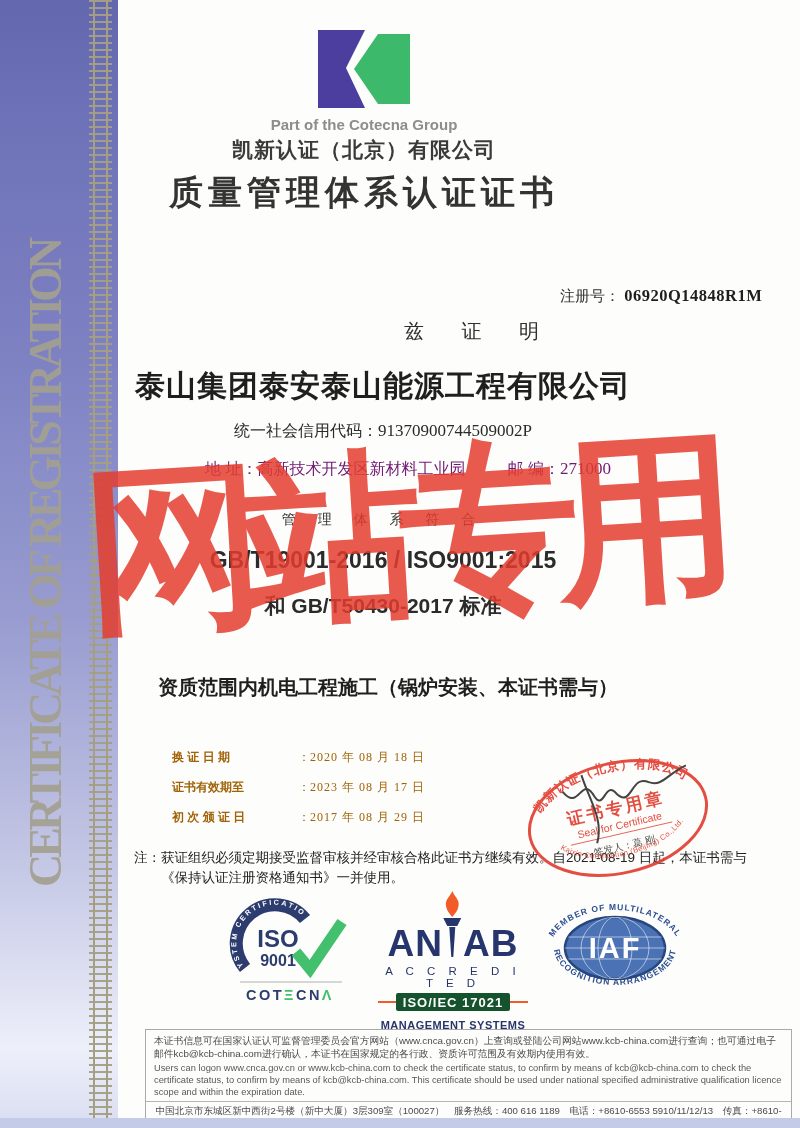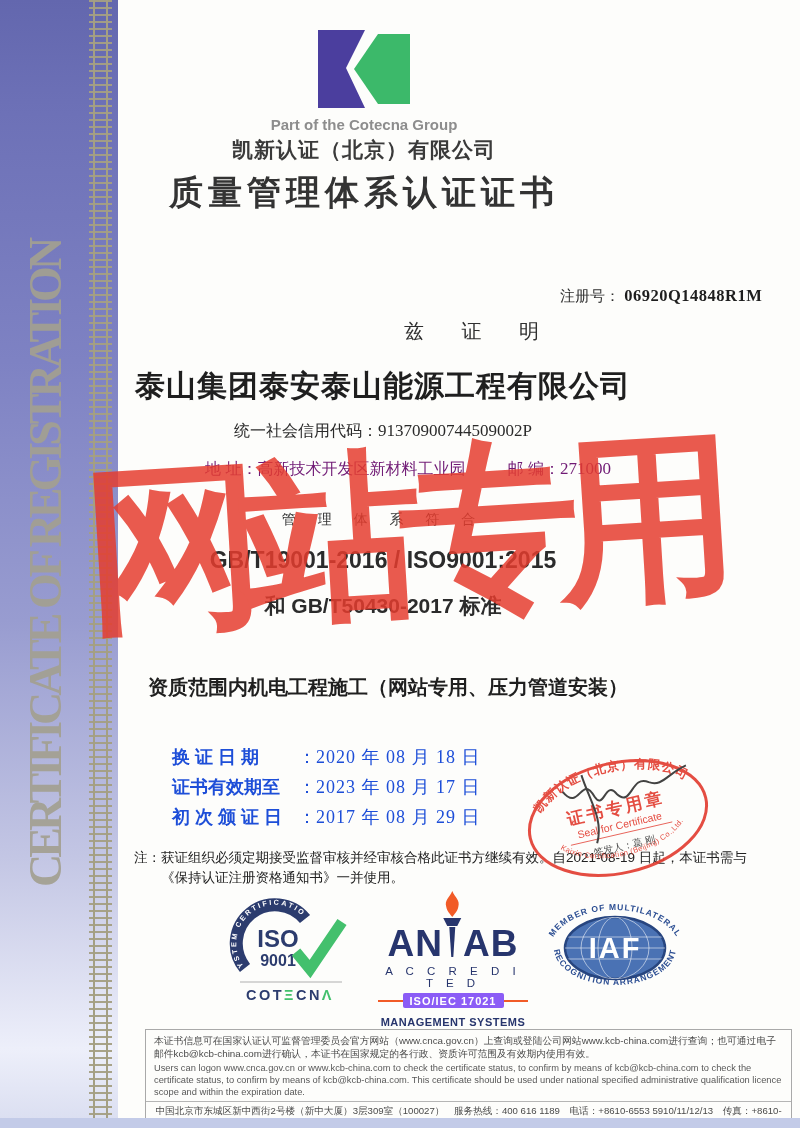--- a/index.html
+++ b/index.html
@@ -30,39 +30,39 @@
   .credit{left:118px;top:421px;width:530px;text-align:center;font-size:16px;color:#2a2a2a;}
   .credit .num{font-family:"Liberation Serif",serif;font-size:17px;}
   .addr{left:205px;top:459px;font-size:16px;color:#701a75;white-space:nowrap;}
   .addr .num{font-family:"Liberation Serif",serif;font-size:17px;}
   .addr .post{margin-left:42px;}
   .conform{left:118px;top:511px;width:530px;text-align:center;font-size:14px;color:#333;letter-spacing:9px;}
   .std1{left:118px;top:547px;width:530px;text-align:center;font-size:23px;font-weight:bold;color:#2b2b2b;}
   .std2{left:118px;top:592px;width:530px;text-align:center;font-size:21px;font-weight:bold;color:#2b2b2b;}
   .scope-lab{left:118px;top:633px;width:530px;text-align:center;font-size:15px;color:#333;letter-spacing:9px;}
   .scope{left:118px;top:674px;width:540px;text-align:center;font-size:20px;font-weight:bold;color:#1f1f1f;}
-  .dates{left:172px;top:742px;font-size:18px;color:#1d4ed8;}
+  .dates{left:172px;top:742px;font-size:12px;color:#a16207;}
   .dates .row{height:30px;line-height:30px;white-space:nowrap;}
   .dates .lab{display:inline-block;width:126px;font-weight:600;}
   .dates .val{font-family:"Liberation Serif",serif;letter-spacing:1px;}
   .note{left:134px;top:848px;width:634px;display:flex;font-size:13.5px;line-height:20px;color:#222;}
   .note .pre{flex:0 0 auto;}
   
   .watermark{left:84px;top:444px;font-size:180px;font-weight:bold;letter-spacing:-22px;line-height:1;
     color:#e63c2e;opacity:.84;transform:rotate(-3.5deg);white-space:nowrap;z-index:6;}
   .seal{left:520px;top:750px;z-index:5;transform:rotate(-13deg);opacity:.9;}
   
   .logo-iso{left:224px;top:894px;}
   .anab{left:378px;top:893px;width:150px;text-align:center;color:#27356d;}
   .anab-name{position:relative;font-size:37px;font-weight:bold;letter-spacing:1px;line-height:1;padding-top:32px;white-space:nowrap;}
   .anab-name .torch{position:absolute;left:50%;top:-2px;transform:translateX(-53%);}
   .anab-acc{font-size:11.5px;letter-spacing:5px;margin-top:3px;font-weight:500;}
   .anab-divider{display:flex;align-items:center;margin-top:4px;}
   .anab-divider .ln{flex:1;height:2px;background:#f15b27;}
-  .anab-divider .bx{background:#8b5cf6;color:#fff;font-size:11px;font-weight:bold;letter-spacing:1px;padding:1.5px 7px;border-radius:2px;text-align:right;}
+  .anab-divider .bx{background:#14532d;color:#fff;font-size:13px;font-weight:bold;letter-spacing:1px;padding:1.5px 7px;border-radius:2px;text-align:right;}
   .anab-l1{font-size:11px;font-weight:bold;margin-top:8px;letter-spacing:.5px;}
   .anab-l2{font-size:11px;font-weight:bold;letter-spacing:.5px;}
   .logo-iaf{left:540px;top:900px;}
   
   .footer{left:145px;top:1029px;width:645px;border:1px solid #a9a9a9;background:#fdfdfb;color:#4a4a4a;}
   .footer .sec1{padding:4px 8px 3px 8px;}
   .footer .cn1{font-size:9.8px;line-height:13px;}
   .footer .en1{font-size:9.3px;line-height:12px;margin-top:2px;color:#585858;}
   .footer .sec2{border-top:1px solid #b5b5b5;padding:3px 8px 4px 8px;text-align:center;}
   .footer .cn2{font-size:9.6px;line-height:12px;}
@@ -96,21 +96,21 @@
   <div class="abs credit">
     <span>统一社会信用代码：</span><span class="num">91370900744509002P</span>
   </div>
   <div class="abs addr">
     <span>地 址：</span><span>高新技术开发区新材料工业园</span><span class="post">邮 编：</span><span class="num">271000</span>
   </div>
 
   <div class="abs conform">管 理 体 系 符 合</div>
   <div class="abs std1">GB/T19001-2016 / ISO9001:2015</div>
   <div class="abs std2">和 GB/T50430-2017 标准</div>
-  <div class="abs scope">资质范围内机电工程施工（网站专用、压力管道安装）</div>
+  <div class="abs scope">资质范围内机电工程施工（锅炉安装、本证书需与）</div>
 
   <div class="abs dates">
     <div class="row">
       <span class="lab">换 证 日 期</span><span>：</span><span class="val">2020 年 08 月 18 日</span>
     </div>
     <div class="row">
       <span class="lab">证书有效期至</span><span>：</span><span class="val">2023 年 08 月 17 日</span>
     </div>
     <div class="row">
       <span class="lab">初 次 颁 证 日</span><span>：</span><span class="val">2017 年 08 月 29 日</span>

